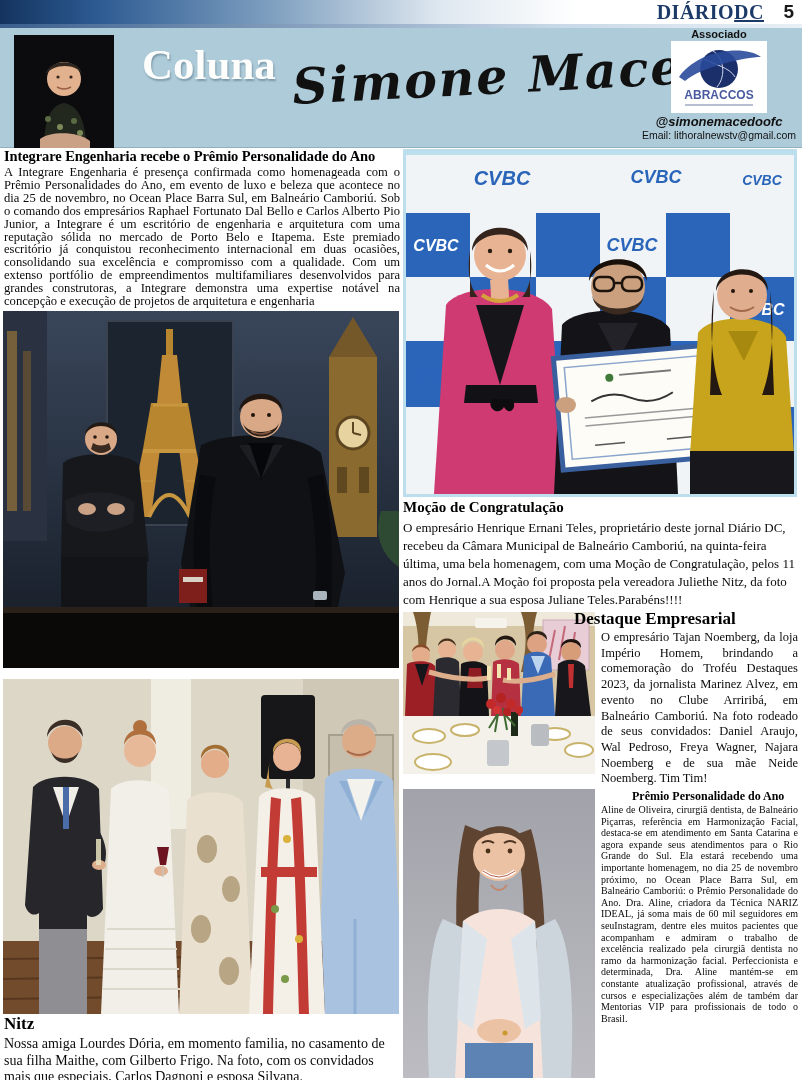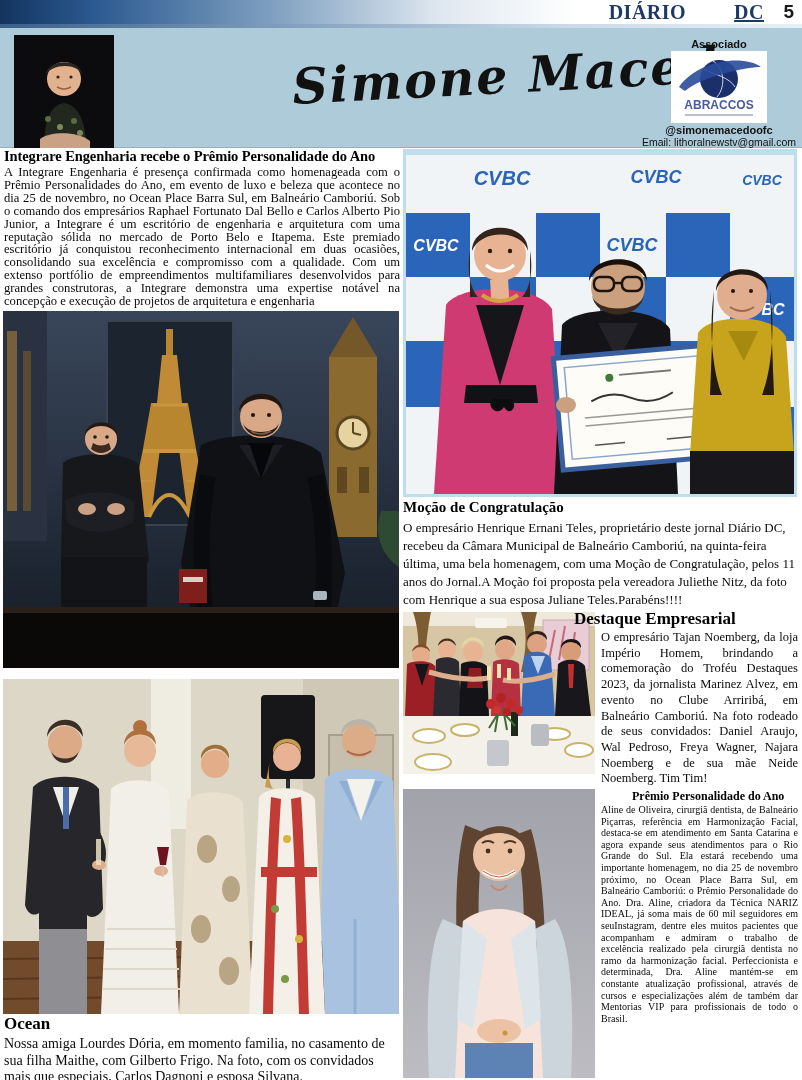--- a/index.html
+++ b/index.html
@@ -9,40 +9,40 @@
 
   
   .topbar { position:absolute; left:0; top:0; width:802px; height:24px;
     background:linear-gradient(90deg,#14345e 0%,#2c5a92 12%,#7fa0c0 34%,#dfe8f0 55%,#ffffff 72%); }
   .topbar-section { position:absolute; left:8px; top:4px; color:#ffffff;
     font-family:"Liberation Sans", sans-serif; font-weight:bold; font-size:12px; letter-spacing:.4px;margin-top:28px; }
   .topbar-date { position:absolute; left:440px; top:6px; color:#444;
     font-family:Liberation Serif, serif; font-size:10.5px;margin-top:39px; }
   .masthead { position:absolute; right:38px; top:1px; color:#1c3a67; font-weight:bold;
     font-family:"Liberation Serif", serif; font-size:20px; letter-spacing:.5px; }
-  .masthead .dc { text-decoration:underline;margin-left:48px; }
+  .masthead .dc { text-decoration:underline; }
   .page-number { position:absolute; right:8px; top:1px; color:#1a1a1a; font-weight:bold;
     font-family:"Liberation Sans", sans-serif; font-size:19px; }
   .topline { position:absolute; left:0; top:24px; width:802px; height:4px;
     background:linear-gradient(90deg,#3a5f8d,#c9d9e8 70%,#e8f0f6); }
 
   
   .col-header { position:absolute; left:0; top:28px; width:802px; height:120px;
     background:#aecbd9; border-bottom:1px solid #93b0bf; }
   .columnist-photo { position:absolute; left:14px; top:7px; width:100px; height:113px; }
   .coluna-word { position:absolute; left:142px; top:12px; color:#fdfdfb; font-weight:bold;
     font-size:43px; font-family:"Liberation Serif", serif; text-shadow:1px 2px 2px rgba(60,90,110,.45); }
   .script-name { position:absolute; left:292px; top:18px; color:#111; font-size:49px;
     font-family:"DejaVu Serif", serif; font-style:italic; font-weight:bold;
     transform:rotate(-3deg); letter-spacing:2px; white-space:nowrap; }
   .assoc-block { position:absolute; left:638px; top:0px; width:162px; height:120px;
     text-align:center; font-family:"Liberation Sans", sans-serif; }
-  .assoc-label { font-size:11px; font-weight:bold; color:#111; margin-top:10px; }
+  .assoc-label { font-size:11px; font-weight:bold; color:#111; margin-top:0; }
   .logo-box { width:96px; height:72px; background:#ffffff; margin:1px auto 1px auto; }
-  .ig-line { font-size:11px; font-weight:bold; color:#111; }
+  .ig-line { font-size:13px; font-weight:bold; color:#111;font-style:italic; }
   .email-line { font-size:10.5px; font-weight:normal; color:#111; }
 
   
   .headline { position:absolute; color:#000; font-weight:bold; white-space:nowrap; }
   .h-integrare { left:4px; top:148px; font-size:14.5px; letter-spacing:-0.1px; }
   .h-mocao    { left:403px; top:499px; font-size:15px;text-align:center; }
   .h-destaque { left:574px; top:609px; font-size:17px; }
   .h-premio   { left:632px; top:789px; font-size:12px;text-align:center; }
   .h-bodas    { left:4px; top:1014px; font-size:17px; }
 
@@ -84,20 +84,21 @@
       <circle cx="60" cy="86" r="3" fill="#5a6b42"></circle>
         <circle cx="66" cy="98" r="3" fill="#7c8a5a"></circle>
       <circle cx="40" cy="104" r="3" fill="#46543a"></circle>
       <path d="M26,104 C36,96 64,96 76,106 L76,113 L26,113 Z" fill="#caa184"></path>
       <circle cx="50" cy="44" r="17" fill="#e2b18e"></circle>
       <path d="M32,40 C33,24 66,22 68,40 C64,28 38,28 32,40 Z" fill="#2f2620"></path>
       <path d="M43,52 Q50,56 57,52" stroke="#9a5f45" stroke-width="1.5" fill="none"></path>
       <circle cx="44" cy="42" r="1.6" fill="#33231a"></circle>
         <circle cx="57" cy="42" r="1.6" fill="#33231a"></circle>
     </svg>
+    <span class="coluna-word">Coluna</span>
     <span class="script-name">Simone Macedo</span>
     <div class="assoc-block">
       <div class="assoc-label">Associado</div>
       <div class="logo-box">
         <svg width="96" height="72" viewBox="0 0 96 72">
           <circle cx="48" cy="28" r="19" fill="#1b2f6b"></circle>
           <path d="M42,10 C52,16 56,34 46,46" stroke="#cfd8ea" stroke-width="1" fill="none"></path>
           <path d="M33,18 C44,24 58,26 64,36" stroke="#cfd8ea" stroke-width="1" fill="none"></path>
           <path d="M8,36 C28,8 74,4 90,16 C74,16 30,26 14,40 Z" fill="#2a4b9b" opacity="0.9"></path>
           <text x="48" y="58" text-anchor="middle" font-family="Liberation Sans, sans-serif" font-size="12" font-weight="bold" fill="#4a5aa0">ABRACCOS</text>
@@ -416,16 +417,16 @@
       <polygon points="344,100 372,100 358,142" fill="#f4f2ec"></polygon>
       <path d="M336,102 L356,140 L344,102 Z" fill="#8fb0d4"></path>
       <path d="M380,102 L360,140 L372,102 Z" fill="#8fb0d4"></path>
       <line x1="352" y1="240" x2="352" y2="335" stroke="#8fb0d4" stroke-width="3"></line>
       <circle cx="356" cy="62" r="17" fill="#dcab88"></circle>
       <path d="M338,56 C338,36 374,34 374,56 C366,42 346,42 338,56 Z" fill="#b9b3a9"></path>
       <path d="M344,72 Q356,80 368,72" stroke="#a5694c" stroke-width="2" fill="none"></path>
     </g>
   </svg>
 
-  <div class="headline h-bodas">Ocean</div>
+  <div class="headline h-bodas">Nitz</div>
   <div class="bodytext b-bodas">Nossa amiga Lourdes Dória, em momento familia, no casamento de sua filha Maithe, com Gilberto Frigo. Na foto, com os convidados mais que especiais, Carlos Dagnoni e esposa Silvana.</div>
 
 </div>
 
 </body></html>

